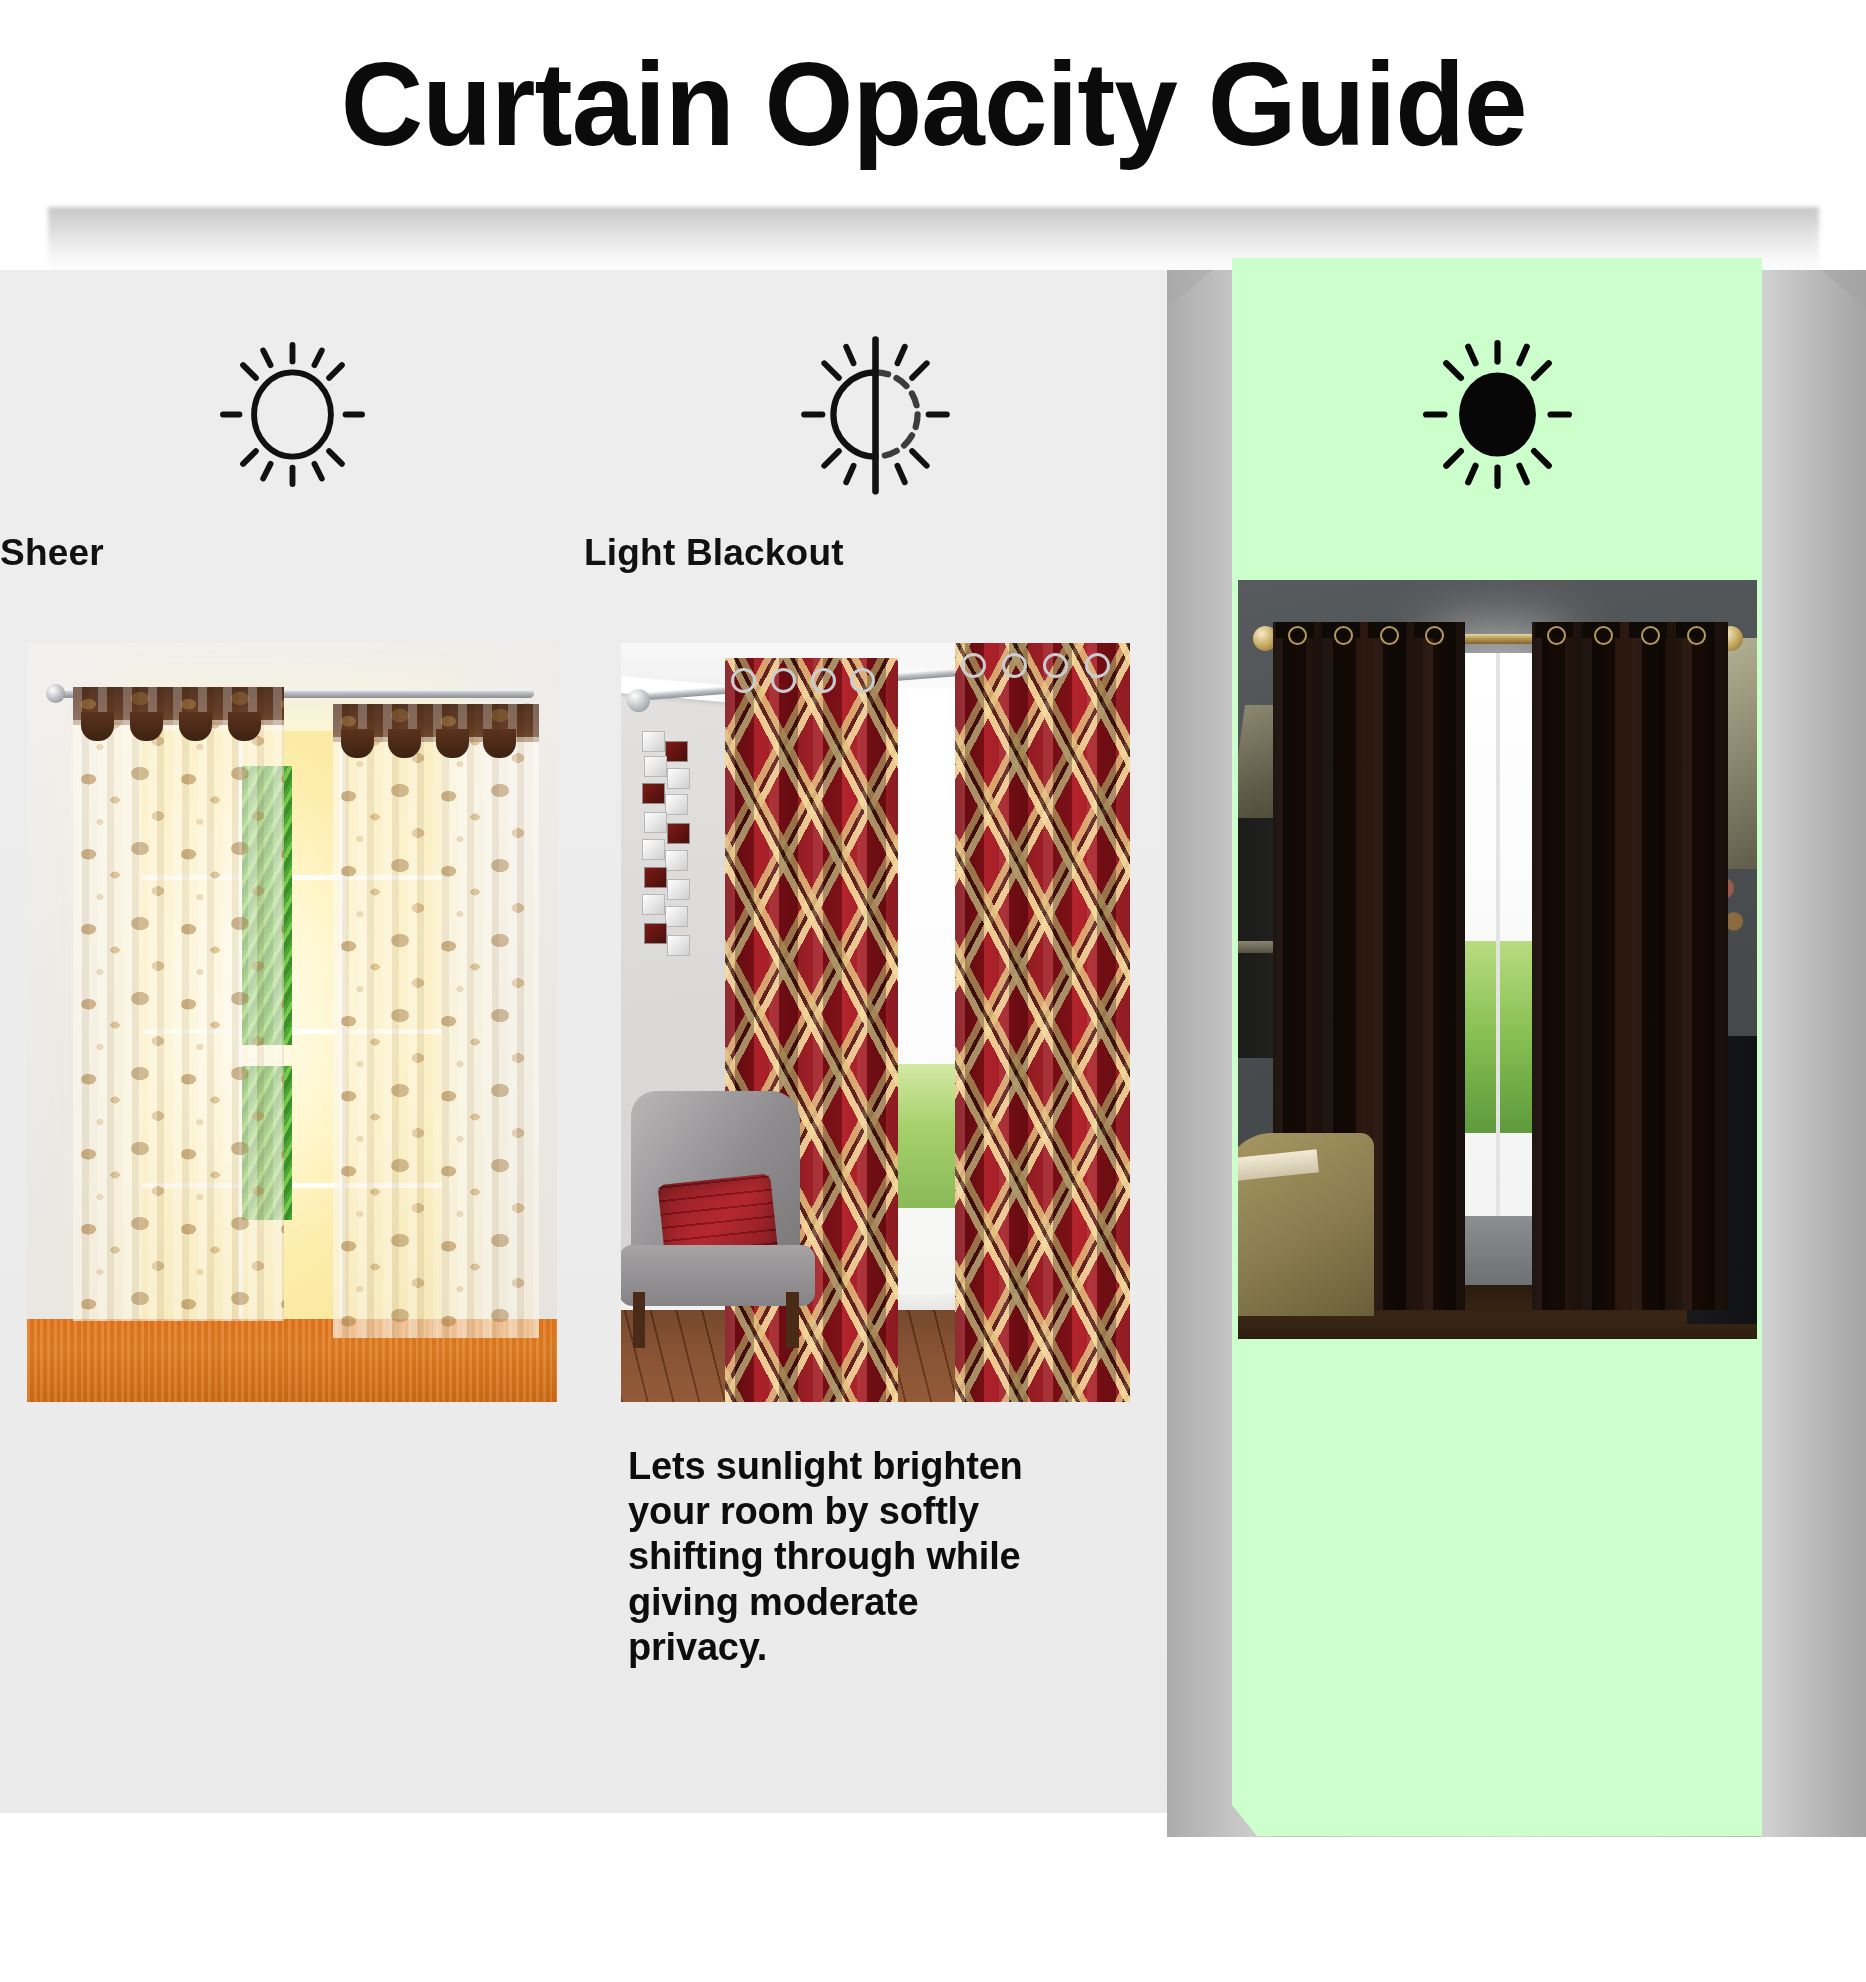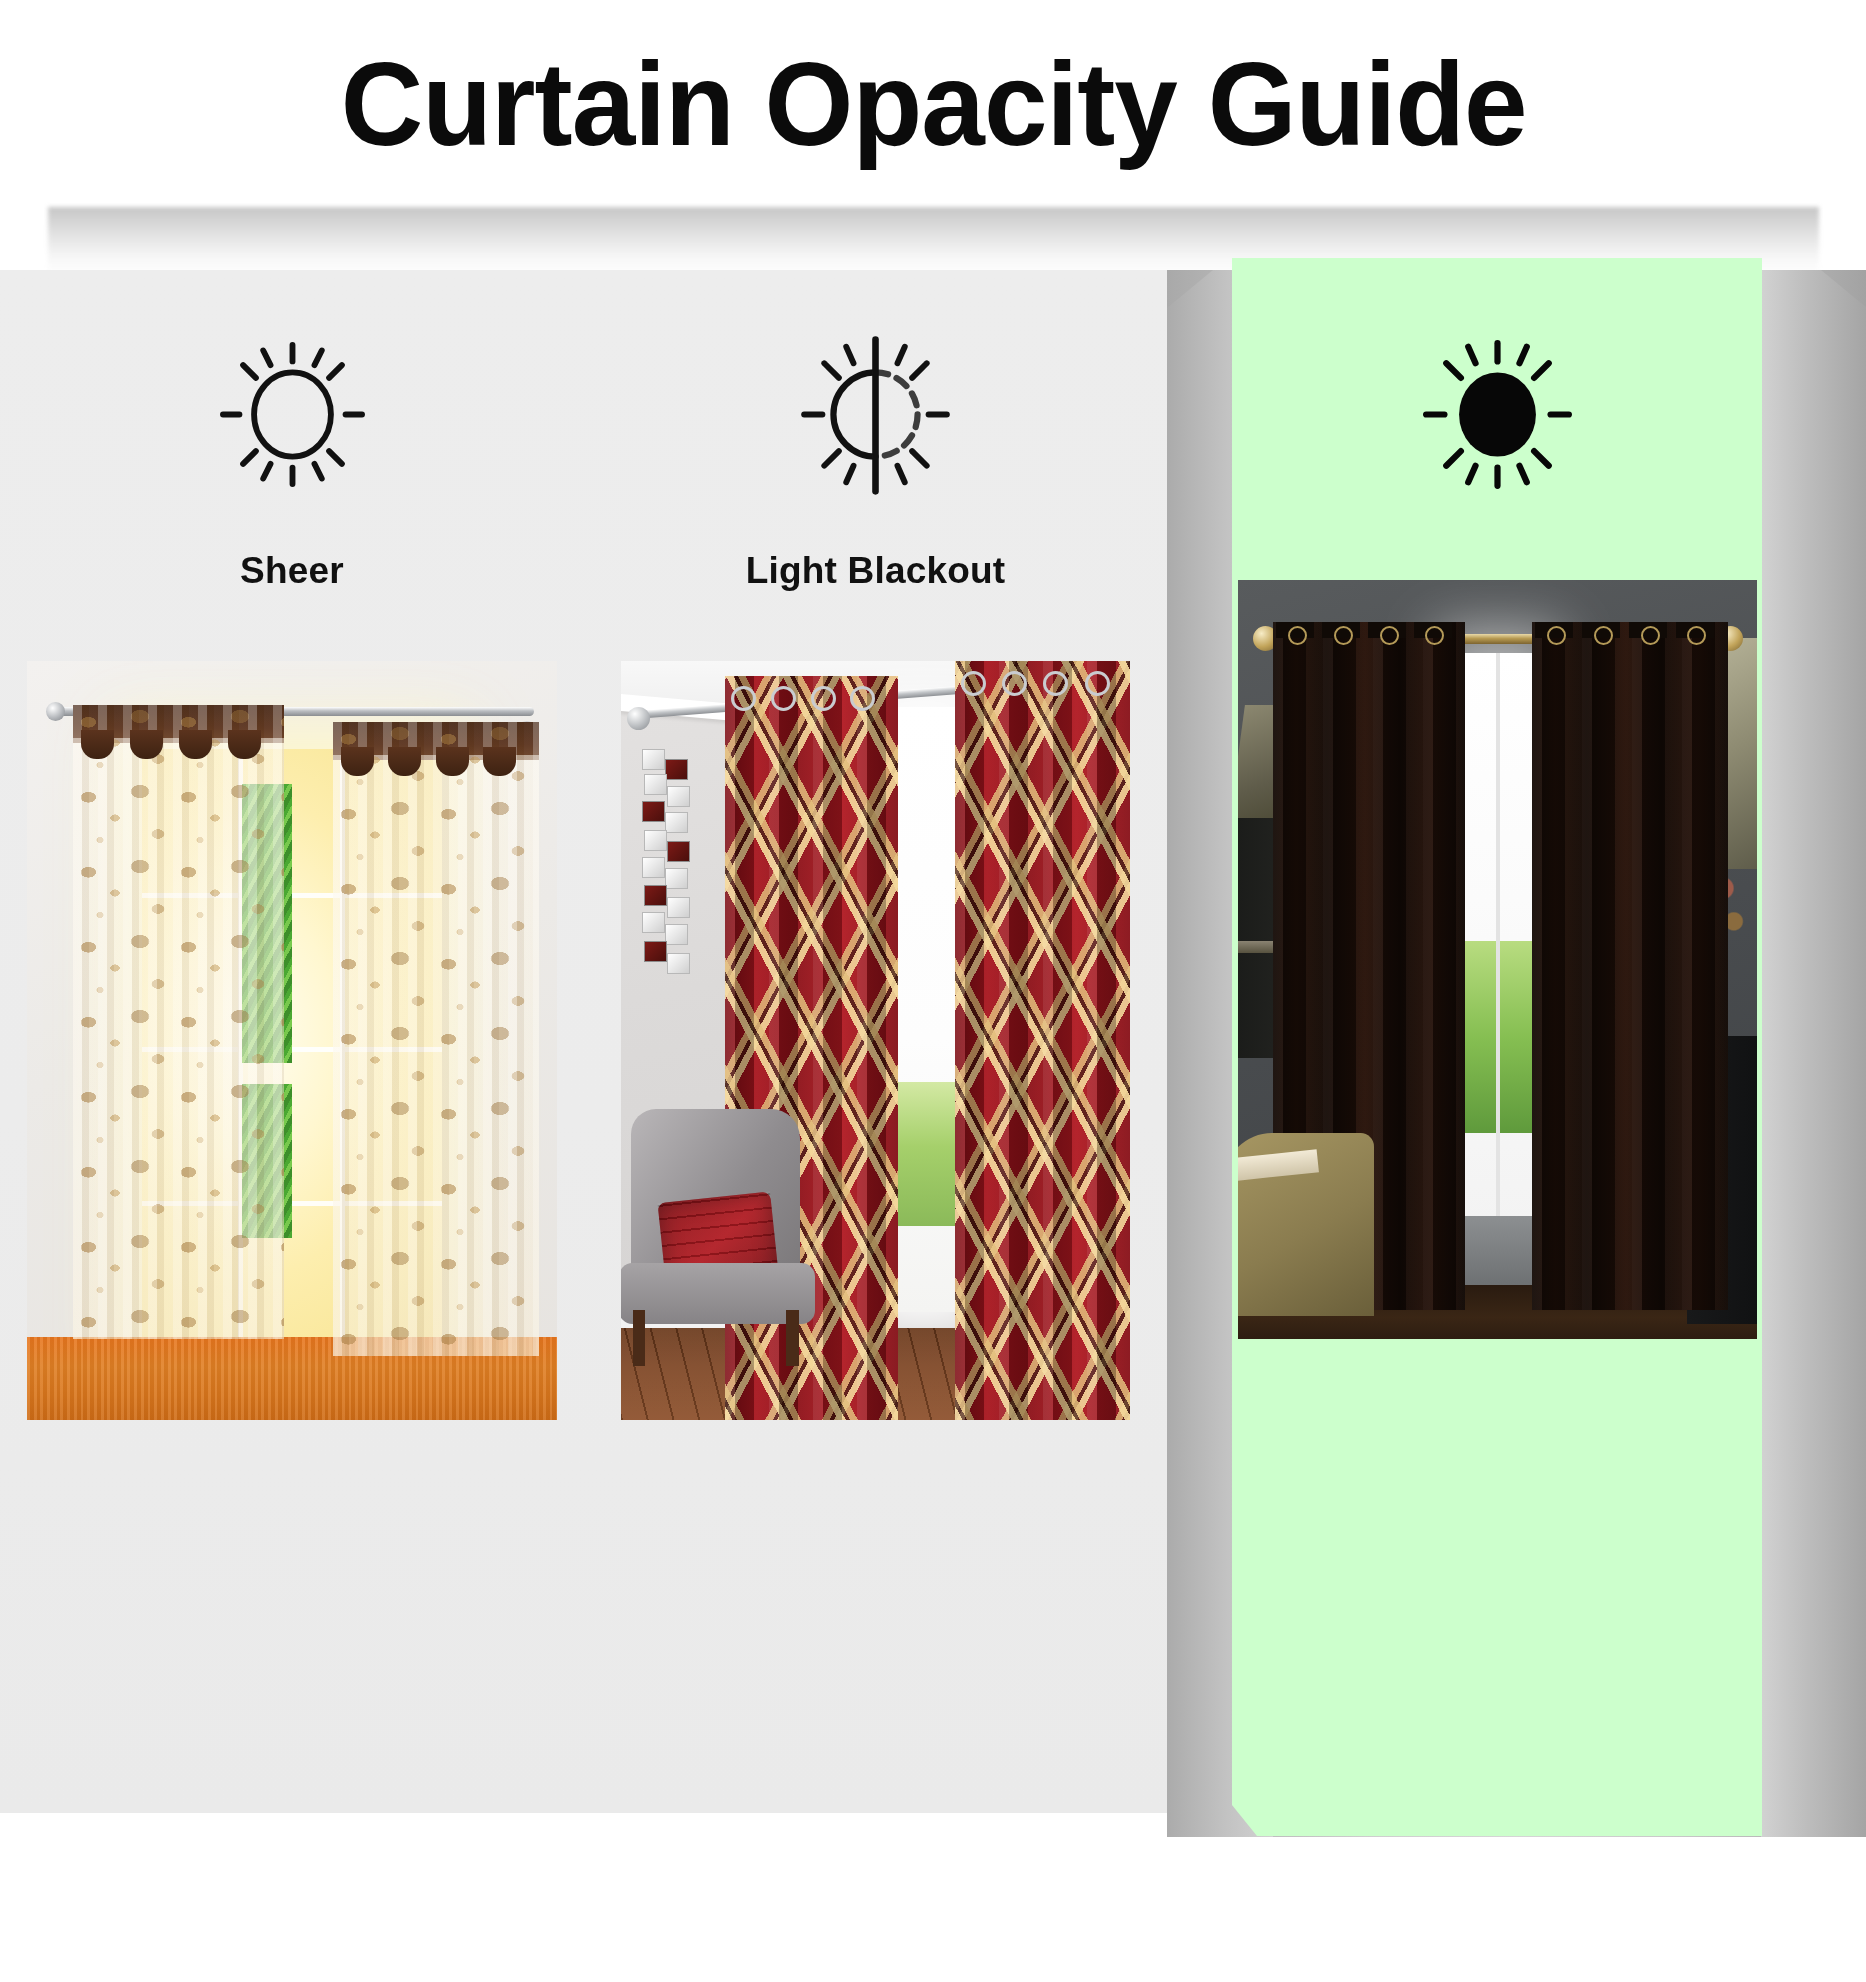--- a/index.html
+++ b/index.html
@@ -57,22 +57,22 @@
   .col{position:absolute;top:270px;}
   .col-1{left:0px;width:584px;}
   .col-2{left:584px;width:583px;}
   .col-3{left:1232px;width:530px;}
 
   .col-icon{
     height:252px;display:flex;align-items:center;justify-content:center;
     padding-top:37px;box-sizing:border-box;
   }
   .col-label{
-    text-align:center;font-size:37px;font-weight:bold;color:#111111;
-    letter-spacing:0.2px;margin-top:28px;
+    font-size:37px;font-weight:bold;color:#111111;
+    letter-spacing:0.2px;margin-top:10px;
   }
 
   
   .photo{
     position:relative;overflow:hidden;background:#cfcfcf;
   }
   .photo-1{margin:69px auto 0 auto;width:530px;height:759px;}
   .photo-2{margin:69px auto 0 auto;width:509px;height:759px;}
   .photo-3{margin:58px auto 0 auto;width:519px;height:759px;}
 
@@ -371,20 +371,21 @@
       </div>
     <div class="p2-chair">
       <div class="p2-chair-back"></div>
       <div class="p2-pillow"></div>
       <div class="p2-chair-seat"></div>
       <div class="p2-chair-leg" style="left:17.3px"></div>
       <div class="p2-chair-leg" style="left:171px"></div>
     </div>
   </div>
 
+  <div class="desc desc-2">Lets sunlight brighten your room by softly shifting through while giving moderate privacy.</div>
 </div>
 
 <div class="col col-3">
   <div class="col-icon">
     <svg width="183" height="183" viewBox="0 0 100 100">
       <ellipse cx="50" cy="50" rx="21" ry="23" fill="#070707"></ellipse>
       <g stroke="#070707" stroke-width="3.4" stroke-linecap="round">
         <line x1="50" y1="11" x2="50" y2="21"></line>
         <line x1="50" y1="79" x2="50" y2="89"></line>
         <line x1="11" y1="50" x2="21" y2="50"></line>

